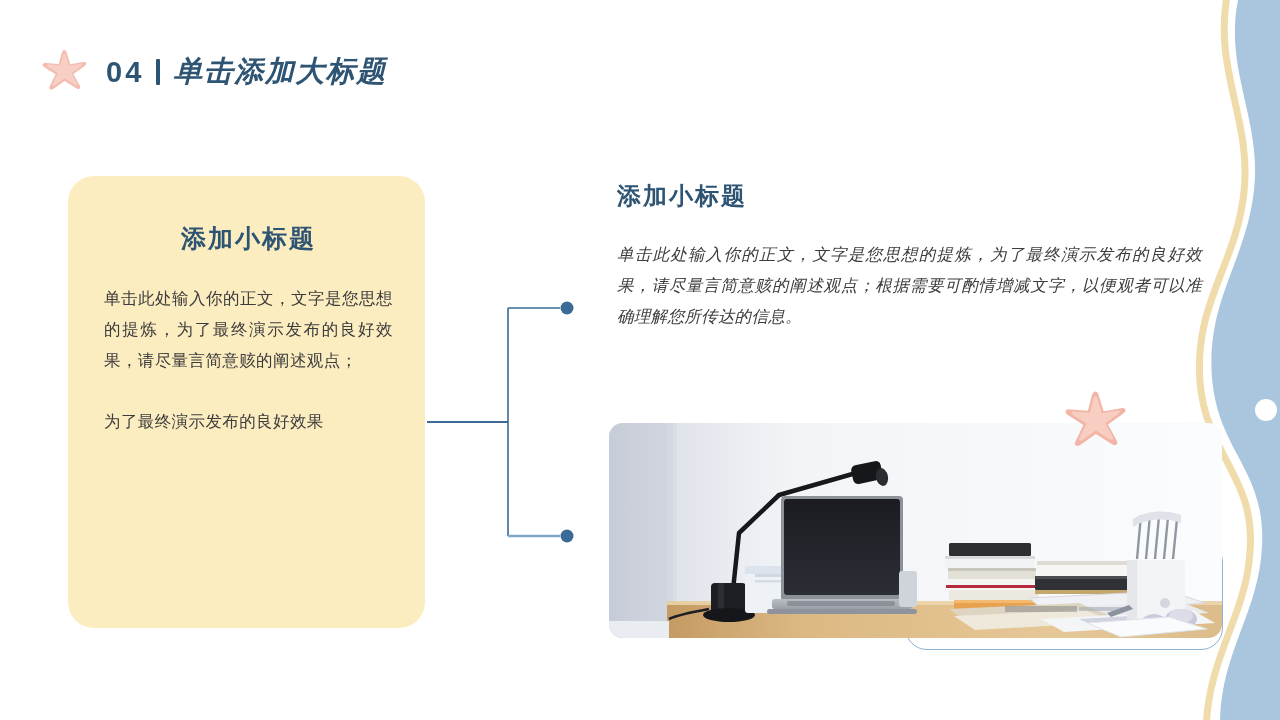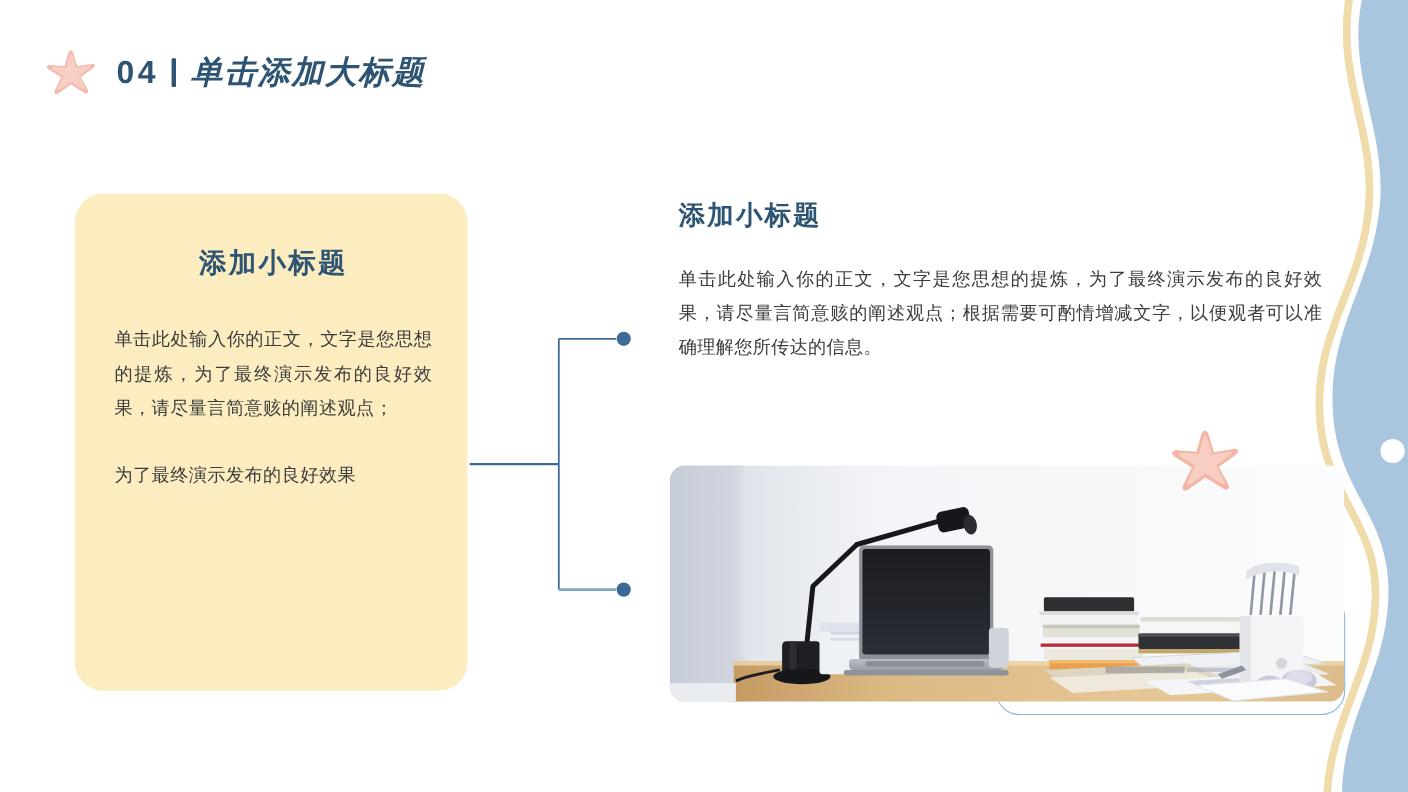--- a/index.html
+++ b/index.html
@@ -33,21 +33,21 @@
     pointer-events: none;
   }
 
   
   .header {
     position: absolute;
     left: 40px;
     top: 40px;
     height: 52px;
     display: flex;
-    align-items: center;
+    align-items: flex-end;
   }
   .starfish-title {
     width: 48px;
     height: 44px;
     margin-right: 18px;
     flex: none;
   }
   .title-text {
     font-family: "Liberation Sans", "DejaVu Sans", sans-serif;
     font-size: 29px;
@@ -89,21 +89,21 @@
   .card-title {
     font-family: "Liberation Serif", "DejaVu Serif", serif;
     font-size: 25px;
     font-weight: bold;
     color: #2e5473;
     text-align: center;
     letter-spacing: 2px;
     margin: 12px 0 0 0;
   }
   .card-body {
-    margin-top: 39px;
+    margin-top: 28px;
     font-size: 16.5px;
     line-height: 31px;
     color: #3c3c3c;
     letter-spacing: 0.4px;
     text-align: justify;
   }
   .card-body p {
     margin: 0;
   }
   .card-body p + p {
@@ -135,20 +135,21 @@
     letter-spacing: 2px;
     margin: 0;
   }
   .right-body {
     margin-top: 27px;
     font-size: 16.5px;
     line-height: 31px;
     color: #3c3c3c;
     letter-spacing: 0.3px;
     text-align: justify;
+    font-style: italic;
   }
 
   
   .photo-outline {
     position: absolute;
     left: 905px;
     top: 540px;
     width: 318px;
     height: 110px;
     border: 1.6px solid #8cb4d6;

